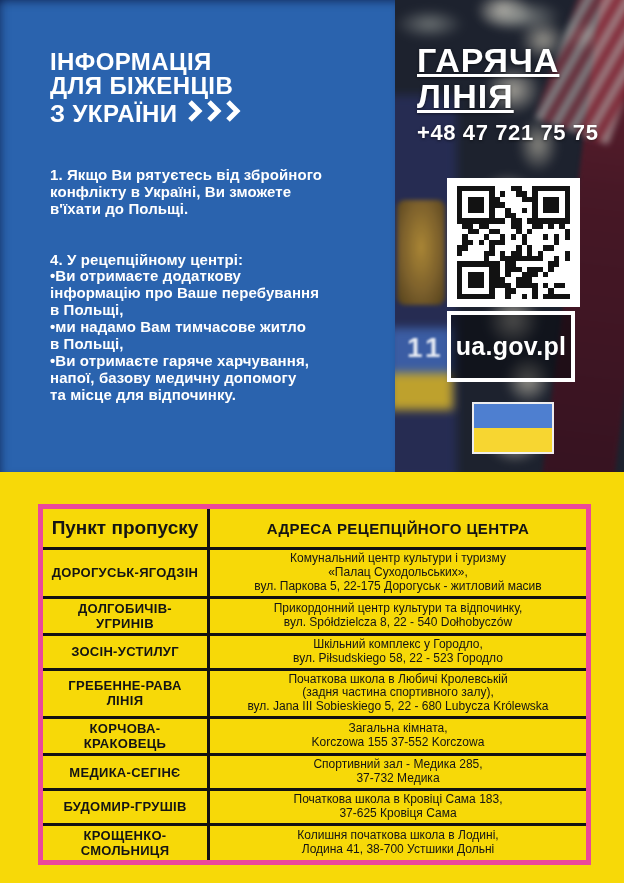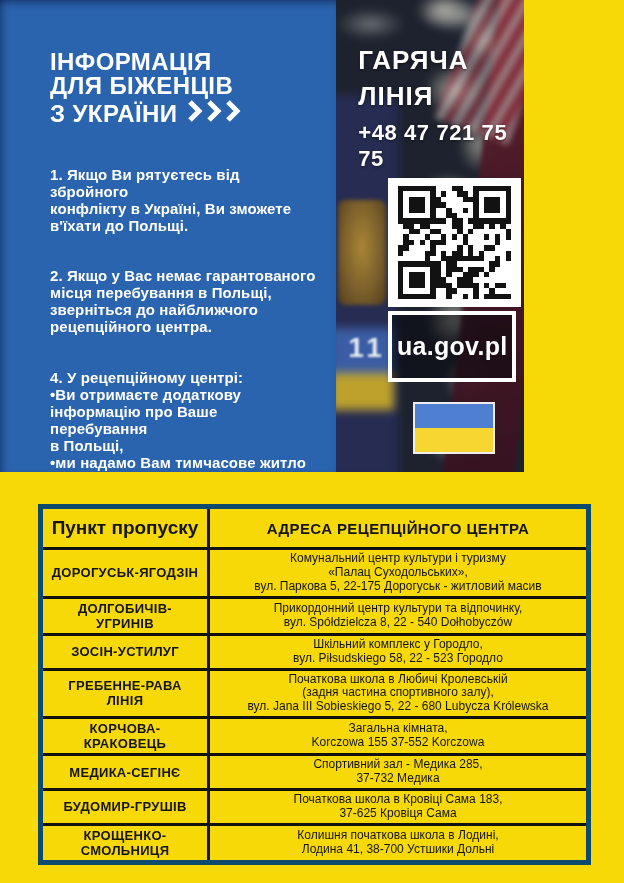--- a/index.html
+++ b/index.html
@@ -1,20 +1,20 @@
 <!DOCTYPE html>
 <html><head>
 <meta charset="utf-8">
 <style>
   html,body{margin:0;padding:0;background:#555;}
   .poster{position:relative;width:624px;height:883px;overflow:hidden;
           font-family:"Liberation Sans",sans-serif;background:#F7D908;}
 
   
-  .top{position:absolute;top:0;left:0;width:524px;height:472px;display:flex;}
+  .top{position:absolute;top:0;left:0;width:624px;height:472px;display:flex;}
 
   .info-panel{position:relative;width:395px;height:472px;background:#2A63AE;
               box-sizing:border-box;padding:50px 18px 0 50px;
               box-shadow:inset 0 7px 9px -5px rgba(0,0,30,.45), inset 7px 0 9px -5px rgba(0,0,30,.35);}
   .info-title{color:#fff;font-weight:800;font-size:24px;line-height:24px;letter-spacing:.4px;}
   .title-line3{display:flex;align-items:flex-end;gap:10px;}
   .chevrons{display:inline-block;margin-top:2px;}
   .info-body{margin-top:24px;color:#fff;font-weight:700;font-size:15px;line-height:16.9px;
              letter-spacing:.1px;white-space:pre-line;}
   .info-body p{margin:0 0 17px 0;white-space:pre-line;}
@@ -48,40 +48,40 @@
   .emblem{left:2px;top:200px;width:48px;height:105px;border-radius:8px;
     background:radial-gradient(ellipse at 50% 45%,#b18b34 0%,#81632a 55%,#534018 100%);
     filter:blur(2px);opacity:.95;}
   .flagpatch{left:-6px;top:328px;width:64px;height:82px;
     background:linear-gradient(180deg,#3e63ad 0 55%,#cfae2a 55% 100%);
     filter:blur(5px);opacity:.9;}
   .numerals{left:12px;top:332px;color:rgba(255,255,255,.88);font-weight:800;font-size:28px;
     letter-spacing:4px;filter:blur(1px);}
 
   .hotline-title{position:absolute;left:22px;top:42px;color:#fff;font-weight:800;
-    font-size:26px;line-height:36px;letter-spacing:1px;text-shadow:0 1px 3px rgba(0,0,0,.5);}
+    font-size:34px;line-height:36px;letter-spacing:1px;text-shadow:0 1px 3px rgba(0,0,0,.5);text-decoration:underline;}
   .hotline-phone{position:absolute;left:22px;top:120px;color:#fff;font-weight:800;
     font-size:22px;letter-spacing:.6px;text-shadow:0 1px 3px rgba(0,0,0,.5);}
   .qr-box{position:absolute;left:52px;top:178px;width:133px;height:129px;background:#fff;
     box-sizing:border-box;padding:8px;}
   .qr-box svg{display:block;width:100%;height:100%;}
   .url-box{position:absolute;left:52px;top:311px;width:128px;height:71px;
     border:4px solid #fff;box-sizing:border-box;background:rgba(8,10,14,.55);
     display:flex;align-items:center;justify-content:center;}
   .url-text{color:#fff;font-weight:800;font-size:25px;letter-spacing:.3px;}
   .flag{position:absolute;left:77px;top:402px;width:78px;height:48px;
     border:2px solid rgba(255,255,255,.92);box-sizing:content-box;}
   .flag-blue{height:50%;background:#4E7FD0;}
   .flag-yellow{height:50%;background:#F7D631;}
 
   
   .bottom{position:absolute;left:0;top:472px;width:624px;height:411px;background:#F7D908;
           box-sizing:border-box;padding:32px 0 0 38px;}
   table.centers{border-collapse:collapse;width:548px;table-layout:fixed;
-    border:5px solid #0c4a6e;background:#F7D908;}
+    border:5px solid #ec4899;background:#F7D908;}
   table.centers td,table.centers th{border:3px solid #121212;color:#141414;
     text-align:center;vertical-align:middle;padding:2px 8px;}
   col.c1{width:168px;} col.c2{width:380px;}
   th.h-crossing{font-size:19px;font-weight:800;height:34px;}
   th.h-address{font-size:15px;font-weight:800;letter-spacing:.4px;}
   td.crossing{font-size:13px;font-weight:800;letter-spacing:.3px;}
   td.address{font-size:12px;font-weight:400;line-height:1.16;white-space:pre-line;}
 </style>
 </head>
 <body>
@@ -102,24 +102,20 @@
               <path d="M22 2 L31 11 L22 20" fill="none" stroke="#fff" stroke-width="5"></path>
               <path d="M41 2 L50 11 L41 20" fill="none" stroke="#fff" stroke-width="5"></path>
             </svg>
           </span>
         </div>
       </div>
       <div class="info-body">
         <p>1. Якщо Ви рятуєтесь від збройного
 конфлікту в Україні, Ви зможете
 в'їхати до Польщі.</p>
-        <p>2. Якщо у Вас немає гарантованого
-місця перебування в Польщі,
-зверніться до найближчого
-рецепційного центра.</p>
         <p>4. У рецепційному центрі:
 •Ви отримаєте додаткову
 інформацію про Ваше перебування
 в Польщі,
 •ми надамо Вам тимчасове житло
 в Польщі,
 •Ви отримаєте гаряче харчування,
 напої, базову медичну допомогу
 та місце для відпочинку.</p>
       </div>

